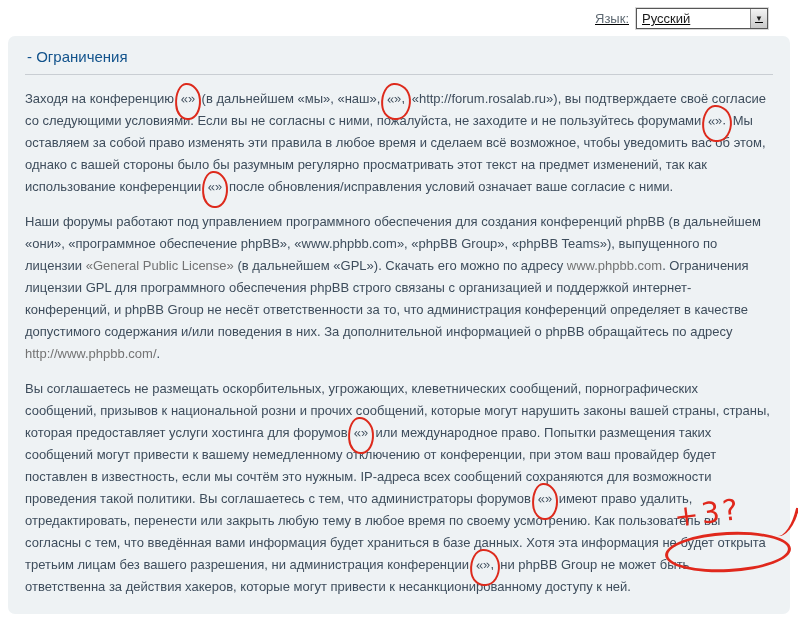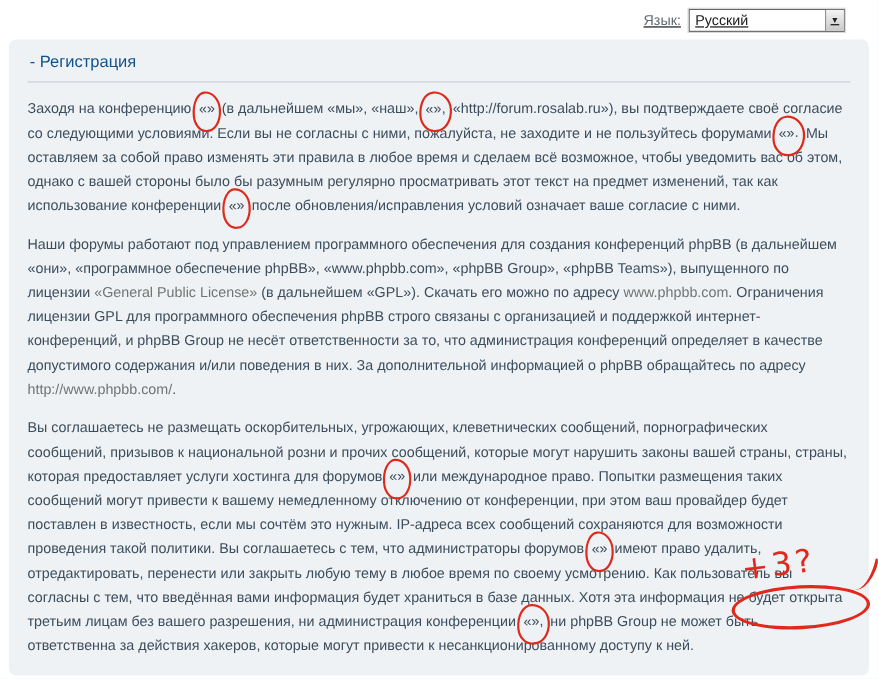--- a/index.html
+++ b/index.html
@@ -12,21 +12,21 @@
     overflow: hidden;
   }
 
   
   .lang-row {
     display: flex; justify-content: flex-end; align-items: center;
     gap: 7px; padding: 7px 30px 0 0; height: 30px; text-decoration: underline;
   }
   .lang-label { font-size: 13px; color: #5f6a73; }
   .lang-select {
-    width: 142px; height: 21px;
+    width: 132px; height: 21px;
     background: #ffffff;
     border: 1px solid #565656;
     outline: 1px solid #d7d7d7;
     display: flex; align-items: center; justify-content: space-between;
     cursor: pointer;
   }
   .lang-select-value { font-size: 13px; color: #1a1a1a; padding-left: 5px; }
   .lang-select-btn {
     width: 17px; height: 100%;
     background: linear-gradient(#f4f4f4, #c9c9c9);
@@ -95,21 +95,21 @@
 
 <div class="lang-row">
   <span class="lang-label">Язык:</span>
   <div class="lang-select">
     <span class="lang-select-value">Русский</span>
     <span class="lang-select-btn">▼</span>
   </div>
 </div>
 
 <div class="panel panel-main">
-  <div class="panel-title">- Регистрация</div>
+  <div class="panel-title">- Ограничения</div>
   <div class="title-divider"></div>
   <div>
       <p class="terms"><span>Заходя на конференцию </span><span class="red-circle">«»</span><span> (в дальнейшем «мы», «наш», </span><span class="red-circle">«»,</span><span> «http://forum.rosalab.ru»), вы подтверждаете своё согласие со следующими условиями. Если вы не согласны с ними, пожалуйста, не заходите и не пользуйтесь форумами </span><span class="red-circle">«».</span><span> Мы оставляем за собой право изменять эти правила в любое время и сделаем всё возможное, чтобы уведомить вас об этом, однако с вашей стороны было бы разумным регулярно просматривать этот текст на предмет изменений, так как использование конференции </span><span class="red-circle">«»</span><span> после обновления/исправления условий означает ваше согласие с ними.</span></p>
       <p class="terms"><span>Наши форумы работают под управлением программного обеспечения для создания конференций phpBB (в дальнейшем «они», «программное обеспечение phpBB», «www.phpbb.com», «phpBB Group», «phpBB Teams»), выпущенного по лицензии </span><a href="#">«General Public License»</a><span> (в дальнейшем «GPL»). Скачать его можно по адресу </span><a href="#">www.phpbb.com</a><span>. Ограничения лицензии GPL для программного обеспечения phpBB строго связаны с организацией и поддержкой интернет-конференций, и phpBB Group не несёт ответственности за то, что администрация конференций определяет в качестве допустимого содержания и/или поведения в них. За дополнительной информацией о phpBB обращайтесь по адресу </span><a href="#">http://www.phpbb.com/</a><span>.</span></p>
       <p class="terms"><span>Вы соглашаетесь не размещать оскорбительных, угрожающих, клеветнических сообщений, порнографических сообщений, призывов к национальной розни и прочих сообщений, которые могут нарушить законы вашей страны, страны, которая предоставляет услуги хостинга для форумов </span><span class="red-circle">«»</span><span> или международное право. Попытки размещения таких сообщений могут привести к вашему немедленному отключению от конференции, при этом ваш провайдер будет поставлен в известность, если мы сочтём это нужным. IP-адреса всех сообщений сохраняются для возможности проведения такой политики. Вы соглашаетесь с тем, что администраторы форумов </span><span class="red-circle">«»</span><span> имеют право удалить, отредактировать, перенести или закрыть любую тему в любое время по своему усмотрению. Как пользователь вы согласны с тем, что введённая вами информация будет храниться в базе данных. Хотя эта информация не будет открыта третьим лицам без вашего разрешения, ни администрация конференции </span><span class="red-circle">«»,</span><span> ни phpBB Group не может быть ответственна за действия хакеров, которые могут привести к несанкционированному доступу к ней.</span></p>
     </div>
 </div>
 
 <div class="plus3-note">+3?</div>
 <div class="utc-ellipse"></div>

